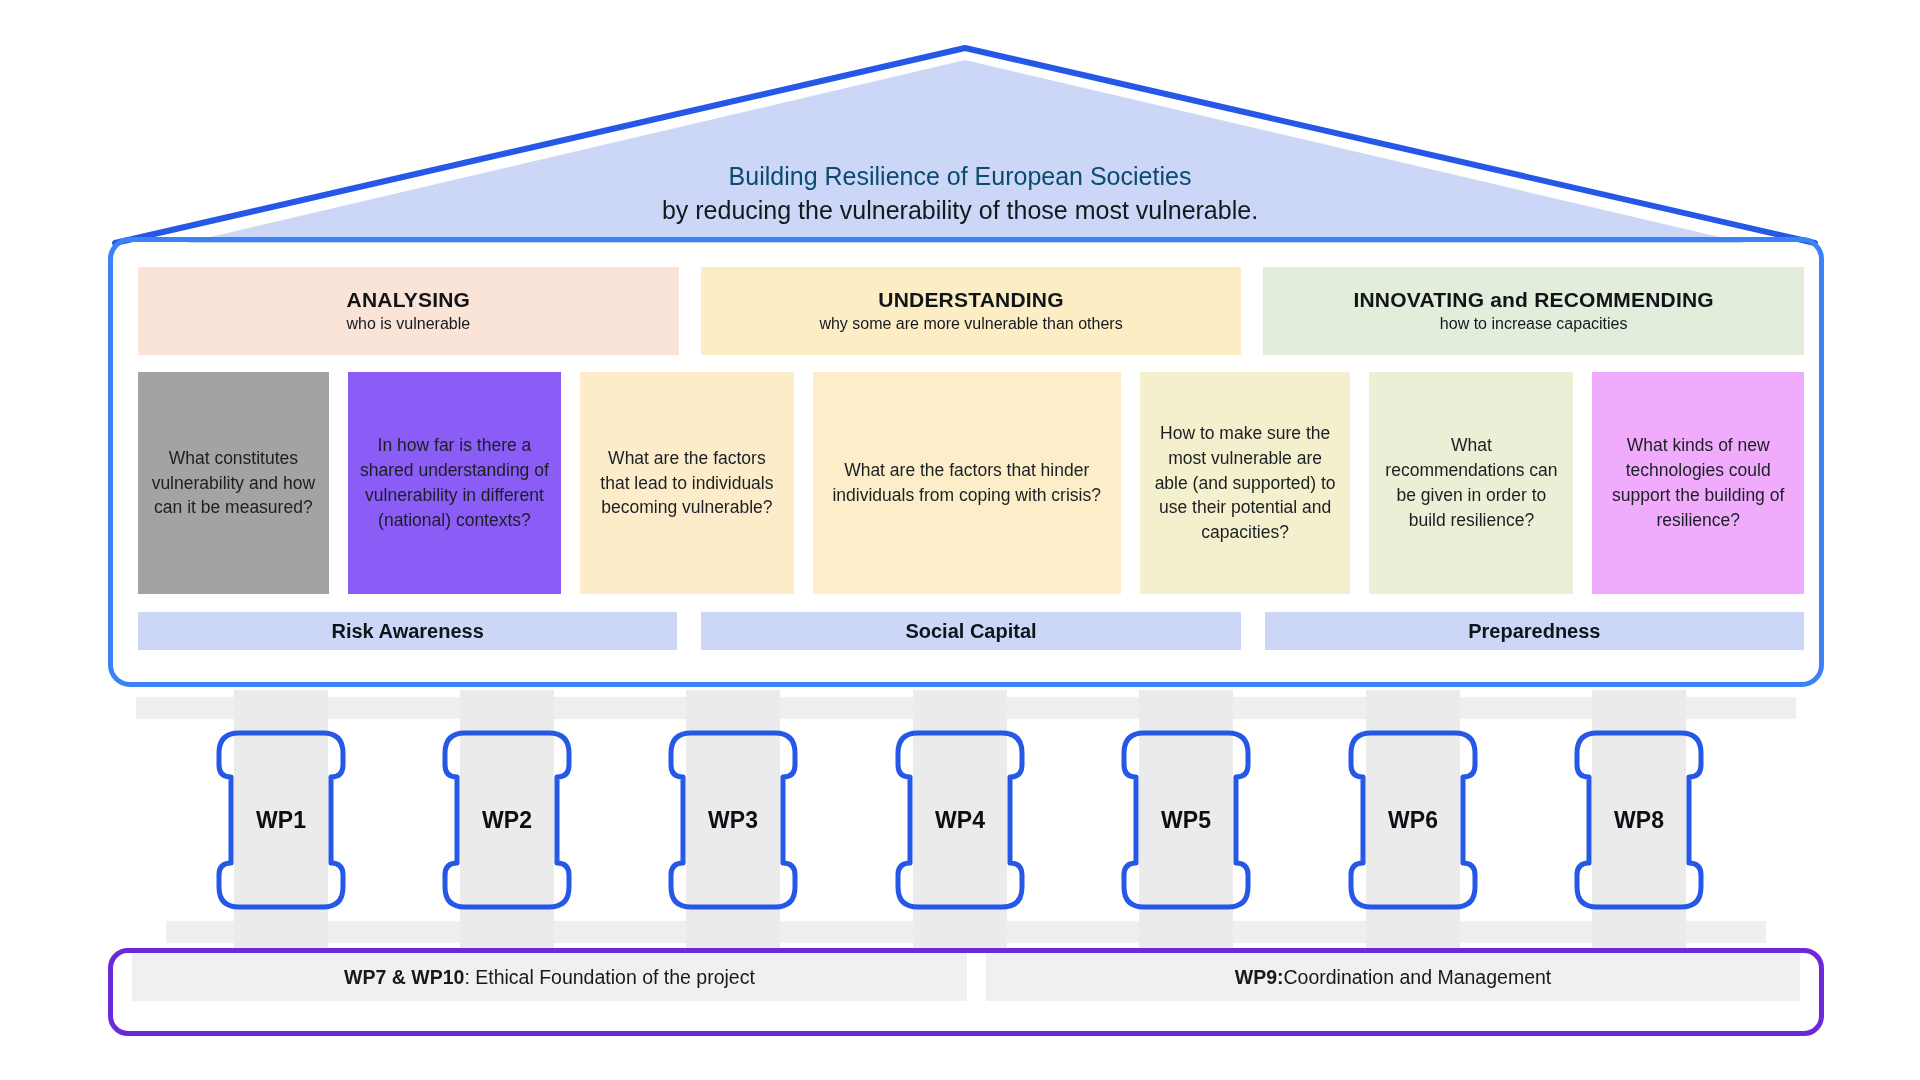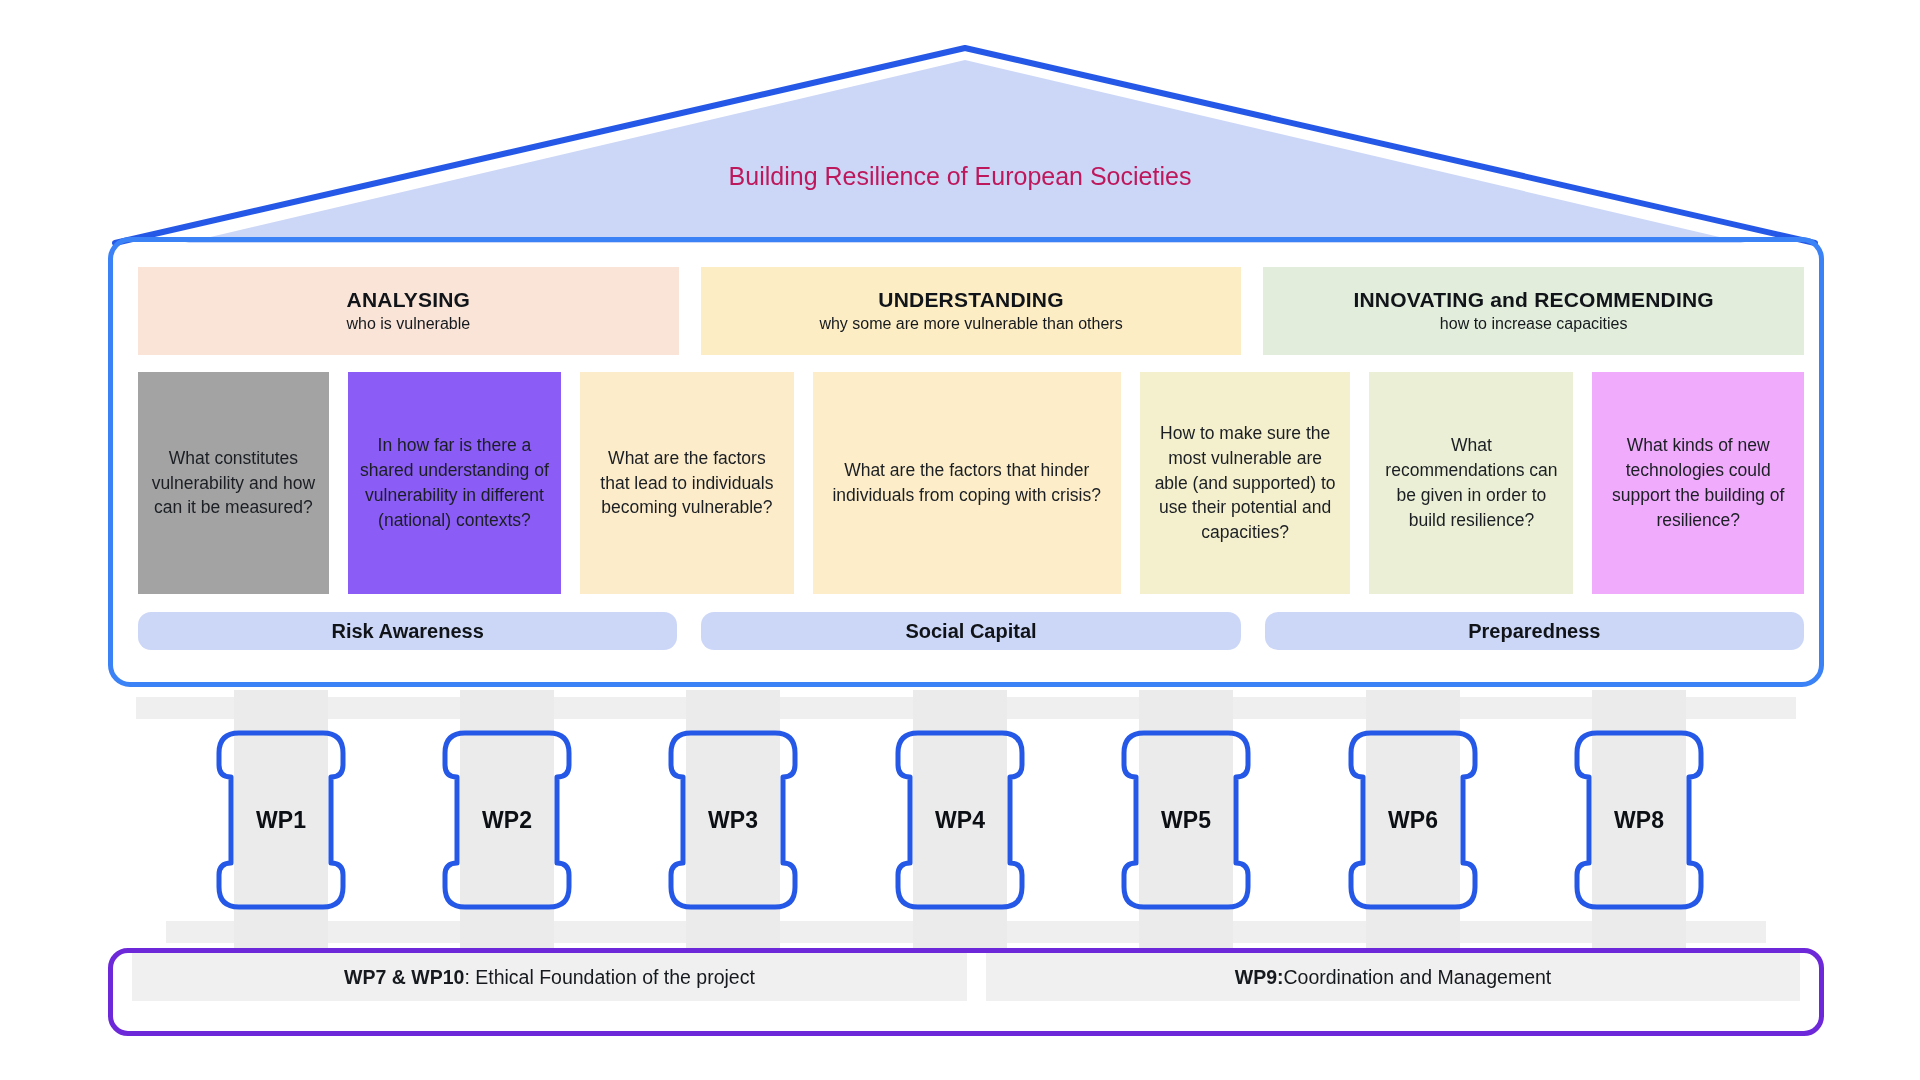--- a/index.html
+++ b/index.html
@@ -73,21 +73,21 @@
     position: absolute;
     left: 25px; top: 370px;
     width: 1666px; height: 38px;
     display: flex;
     gap: 24px;
   }
   .band {
     flex: 1 1 0;
     background: #ccd7f7;
     display: flex; align-items: center; justify-content: center;
-    font-size: 20px; font-weight: 700; color: #101418; border-radius: 13px;
+    font-size: 20px; font-weight: 700; color: #101418;
   }
 
   
   #rail-top {
     position: absolute;
     left: 136px; top: 697px;
     width: 1660px; height: 22px;
     background: #efefef;
     z-index: 1;
   }
@@ -160,21 +160,22 @@
 <div id="stage">
 
   <div id="roof-layer">
     <svg viewBox="0 0 1920 260" xmlns="http://www.w3.org/2000/svg">
       <polygon points="965,60 1745,243 185,243" fill="#ccd7f7"></polygon>
       <polyline points="115,243 965,48 1815,243" fill="none" stroke="#2558e6" stroke-width="6" stroke-linejoin="round" stroke-linecap="round"></polyline>
     </svg>
   </div>
 
   <div style="position:absolute;left:0;top:160px;width:1920px;text-align:center;z-index:4;">
-    <div style="font-size:25px;color:#be185d;line-height:1.34;">Building Resilience of European Societies</div>
+    <div style="font-size:25px;color:#0c4a6e;line-height:1.34;">Building Resilience of European Societies</div>
+    <div style="font-size:25px;color:#14181d;line-height:1.34;">by reducing the vulnerability of those most vulnerable.</div>
   </div>
 
   <div id="entablature">
 
     <div id="headers-row">
         <div class="header-card" style="background: rgb(249, 228, 215);">
           <div class="h-title">ANALYSING</div>
           <div class="h-sub">who is vulnerable</div>
         </div>
         <div class="header-card" style="background: rgb(253, 237, 196);">

